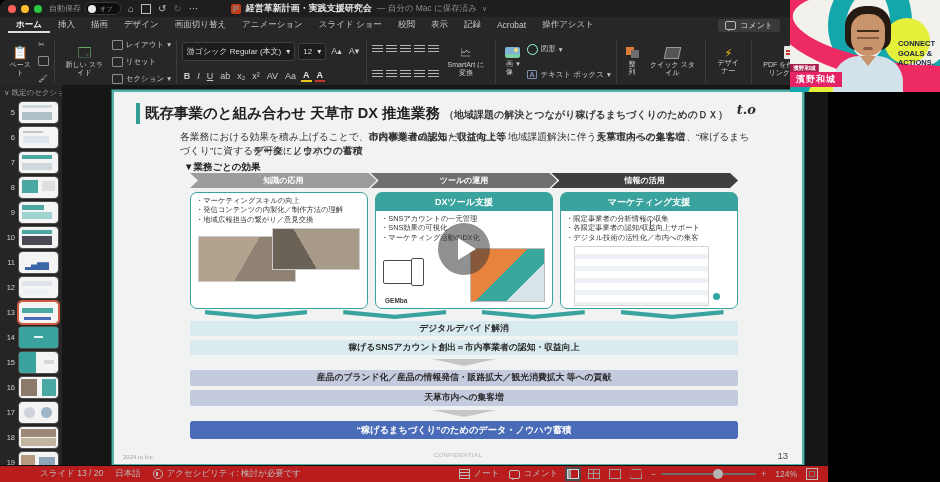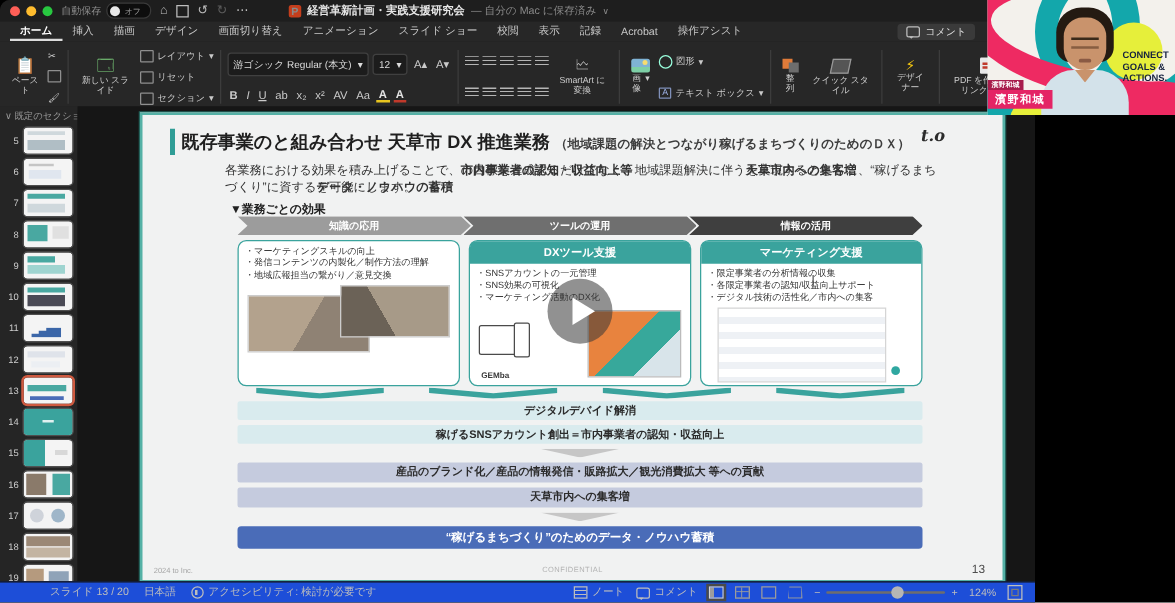--- a/index.html
+++ b/index.html
@@ -92,21 +92,21 @@
   .banner{position:static;width:100%;border-radius:2px;display:flex;align-items:center;justify-content:center;font-weight:bold;font-size:8.8px;height:15px;color:#2b2b2b}
   .banner.cyan{background:#d9ebee}
   .banner.lavender{background:#c5cbde;height:16px}
   .banner.blue{background:#4a6cb8;color:#fff;height:18px;border-radius:3px;font-size:9.2px}
   .darr{position:static;width:64px;height:7px;background:#c6c6c6;clip-path:polygon(0 0,100% 0,50% 100%)}
   .ibeam{left:536px;top:128px;width:1px;height:9px;background:#555;box-shadow:0 0 0 0}
   .f-left{left:9px;bottom:4px;font-size:8px;color:#a5a5a5;transform:scale(.75);transform-origin:left bottom}
   .f-center{left:0;right:0;bottom:4px;text-align:center;font-size:8px;color:#b3b3b3;transform:scale(.75);letter-spacing:.5px}
   .f-page{right:14px;bottom:3px;font-size:9.5px;color:#4e4e4e}
   
-  .statusbar{position:absolute;left:0;bottom:0;width:828px;height:17px;background:#1d4ed8;border-top:1px solid #101010;display:flex;align-items:center;font-size:8.5px;color:#bdbdbd;padding:0 10px;gap:12px;box-sizing:border-box}
+  .statusbar{position:absolute;left:0;bottom:0;width:828px;height:17px;background:#b91c1c;border-top:1px solid #101010;display:flex;align-items:center;font-size:8.5px;color:#bdbdbd;padding:0 10px;gap:12px;box-sizing:border-box}
   .sb-left{margin-left:30px;display:flex;gap:12px;align-items:center}
   .acc{display:flex;align-items:center;gap:4px}
   .acc-ic{width:8px;height:8px;border:1px solid #bdbdbd;border-radius:50%;position:relative}
   .acc-ic::after{content:"";position:absolute;left:2.5px;top:1.5px;width:1.5px;height:4px;background:#bdbdbd}
   .sb-right{margin-left:auto;display:flex;align-items:center;gap:9px}
   .ic-note{display:inline-block;width:9px;height:8px;border:1px solid #bdbdbd;background:linear-gradient(transparent 0 2px,#bdbdbd 2px 3px,transparent 3px 5px,#bdbdbd 5px 6px,transparent 6px)}
   .ic-comment{display:inline-block;width:9px;height:7px;border:1px solid #bdbdbd;border-radius:2px;position:relative}
   .ic-comment::after{content:"";position:absolute;left:1px;bottom:-4px;border:2px solid transparent;border-top-color:#bdbdbd}
   .withic{display:flex;align-items:center;gap:4px}
   .view-ic{width:12px;height:10px;border:1px solid #9c9c9c;box-sizing:border-box}

